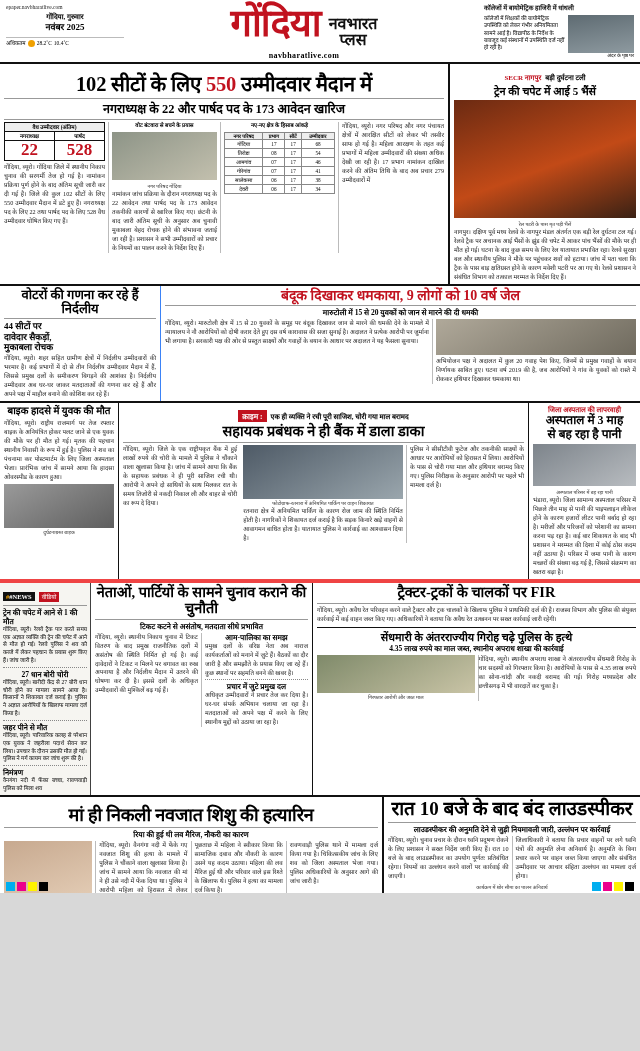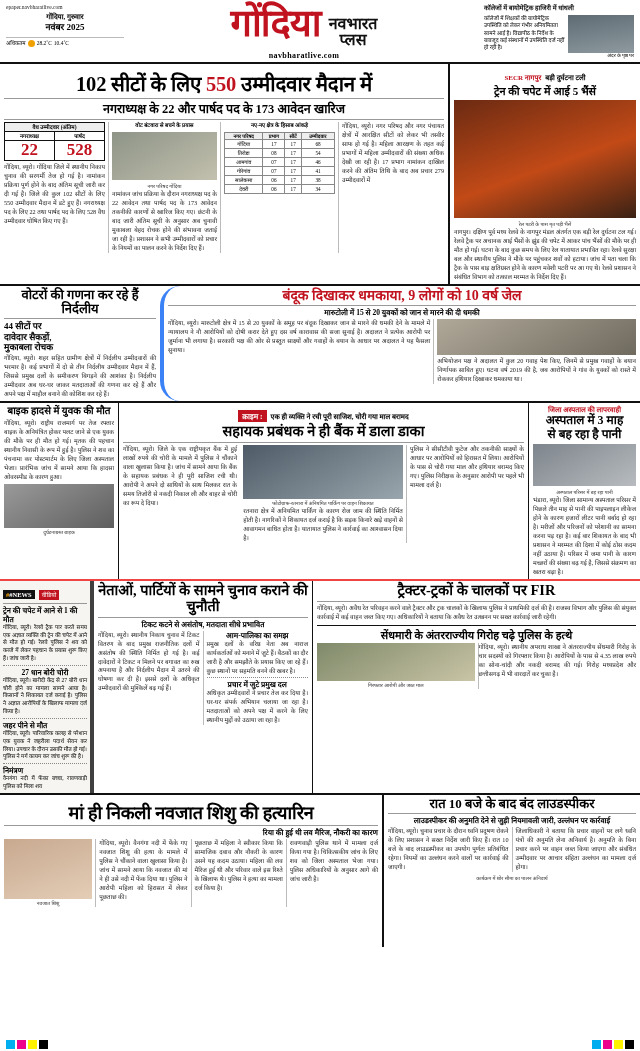--- a/index.html
+++ b/index.html
@@ -1,19 +1,19 @@
 <!DOCTYPE html>
 <html><head>
 <meta charset="utf-8">
 <style>
   * { box-sizing: border-box; }
   html, body { margin:0; padding:0; background:#d8d8d8; }
   body { font-family: "Liberation Serif", serif; }
   #page {
-    width:640px; height:1051px; background:#fff; position:relative;
+    width:640px; height:893px; background:#fff; position:relative;
     overflow:hidden; margin:0 auto;
   }
   .row { display:flex; }
   
   .masthead { display:flex; align-items:stretch; padding:4px 6px 2px 6px; border-bottom:2px solid #111; }
   .mh-left { width:118px; font-size:6px; line-height:1.3; }
   .mh-url { font-size:5.5px; color:#222; }
   .mh-day { font-size:7px; font-weight:bold; text-align:center; margin-top:2px; }
   .mh-date { font-size:30px; font-weight:bold; text-align:center; line-height:0.95; letter-spacing:-1px; }
   .mh-month { font-size:9px; text-align:center; font-weight:bold; }
@@ -216,37 +216,37 @@
 
   <div class="row" style="border-bottom:2px solid #111;">
     <div style="width:160px; padding:2px 4px;">
       <div class="h2" style="font-size:13px;">वोटरों की गणना कर रहे हैं निर्दलीय</div>
       <div class="rule-thin" style="margin:2px 0;"></div>
       <div class="h4" style="text-align:left; white-space:pre-line;">44 सीटों पर
 दावेदार सैकड़ों,
 मुकाबला रोचक</div>
       <div class="lead" style="margin-top:2px;">गोंदिया, ब्यूरो। शहर सहित ग्रामीण क्षेत्रों में निर्दलीय उम्मीदवारों की भरमार है। कई प्रभागों में दो से तीन निर्दलीय उम्मीदवार मैदान में हैं, जिससे प्रमुख दलों के समीकरण बिगड़ने की आशंका है। निर्दलीय उम्मीदवार अब घर-घर जाकर मतदाताओं की गणना कर रहे हैं और अपने पक्ष में माहौल बनाने की कोशिश कर रहे हैं।</div>
     </div>
-    <div style="flex:1; border-left:4px solid #3b82f6; padding:2px 4px;border-radius:20px;">
+    <div style="flex:1; border-left:1px solid #3b82f6; padding:2px 4px;">
       <div class="h2" style="color:#c1121f; font-size:14px;">बंदूक दिखाकर धमकाया, 9 लोगों को 10 वर्ष जेल</div>
       <div class="rule-thin" style="margin:2px 0;"></div>
       <div class="h5">मारुटोली में 15 से 20 युवकों को जान से मारने की दी धमकी</div>
       <div class="row" style="margin-top:2px;">
         <div style="flex:1.3; padding-right:3px;" class="lead">गोंदिया, ब्यूरो। मारुटोली क्षेत्र में 15 से 20 युवकों के समूह पर बंदूक दिखाकर जान से मारने की धमकी देने के मामले में न्यायालय ने नौ आरोपियों को दोषी करार देते हुए दस वर्ष कारावास की सजा सुनाई है। अदालत ने प्रत्येक आरोपी पर जुर्माना भी लगाया है। सरकारी पक्ष की ओर से प्रस्तुत साक्ष्यों और गवाहों के बयान के आधार पर अदालत ने यह फैसला सुनाया।</div>
         <div style="flex:1;" class="colsep">
           <div style="padding-left:3px;">
             <div class="photo court" style="height:36px;"></div>
             <div class="lead" style="margin-top:2px;">अभियोजन पक्ष ने अदालत में कुल 20 गवाह पेश किए, जिनमें से प्रमुख गवाहों के बयान निर्णायक साबित हुए। घटना वर्ष 2019 की है, जब आरोपियों ने गांव के युवकों को रास्ते में रोककर हथियार दिखाकर धमकाया था।</div>
           </div>
         </div>
       </div>
     </div>
   </div>
 
-  <div class="row" style="border-bottom:2px solid #ef4444;">
+  <div class="row" style="border-bottom:4px solid #ef4444;">
     <div style="width:118px; padding:2px 4px;">
       <div class="h4" style="font-size:10px;">बाइक हादसे में युवक की मौत</div>
       <div class="lead" style="margin-top:2px;">गोंदिया, ब्यूरो। राष्ट्रीय राजमार्ग पर तेज रफ्तार बाइक के अनियंत्रित होकर पलट जाने से एक युवक की मौके पर ही मौत हो गई। मृतक की पहचान स्थानीय निवासी के रूप में हुई है। पुलिस ने शव का पंचनामा कर पोस्टमार्टम के लिए जिला अस्पताल भेजा। प्रारंभिक जांच में सामने आया कि हादसा ओवरस्पीड के कारण हुआ।</div>
       <div class="photo bike" style="height:44px;margin-top:2px;"></div>
       <div class="cap">दुर्घटनाग्रस्त बाइक</div>
     </div>
     <div style="flex:1; border-left:1px solid #111; padding:2px 4px;">
       <div class="center">
         <span class="kicker-box">क्राइम :</span>
         <span style="font-size:7px;font-weight:bold;">एक ही व्यक्ति ने रची पूरी साजिश, चोरी गया माल बरामद</span>
@@ -291,21 +291,21 @@
       <div class="h5" style="text-align:center;">27 धान बोरी चोरी</div>
       <div class="tiny">गोंदिया, ब्यूरो। खरीदी केंद्र से 27 बोरी धान चोरी होने का मामला सामने आया है। किसानों ने शिकायत दर्ज कराई है। पुलिस ने अज्ञात आरोपियों के खिलाफ मामला दर्ज किया है।</div>
       <div class="dotted" style="margin:2px 0;"></div>
       <div class="h5" style="text-align:left;">जहर पीने से मौत</div>
       <div class="tiny">गोंदिया, ब्यूरो। पारिवारिक कलह से परेशान एक युवक ने जहरीला पदार्थ सेवन कर लिया। उपचार के दौरान उसकी मौत हो गई। पुलिस ने मर्ग कायम कर जांच शुरू की है।</div>
       <div class="dotted" style="margin:2px 0;"></div>
       <div class="h5" style="text-align:left;">निमंत्रण</div>
       <div class="tiny">वैनगंगा नदी में फेंका बच्चा, रावणवाड़ी पुलिस को मिला शव</div>
     </div>
 
-    <div style="width:222px; border-left:4px solid #404040; padding:2px 4px;">
+    <div style="width:222px; border-left:1px solid #404040; padding:2px 4px;">
       <div class="h2">नेताओं, पार्टियों के सामने चुनाव कराने की चुनौती</div>
       <div class="rule-thin" style="margin:2px 0;"></div>
       <div class="h5">टिकट कटने से असंतोष, मतदाता सीधे प्रभावित</div>
       <div class="row" style="margin-top:2px;">
         <div style="flex:1;padding-right:3px;" class="lead">गोंदिया, ब्यूरो। स्थानीय निकाय चुनाव में टिकट वितरण के बाद प्रमुख राजनीतिक दलों में असंतोष की स्थिति निर्मित हो गई है। कई दावेदारों ने टिकट न मिलने पर बगावत का रुख अपनाया है और निर्दलीय मैदान में उतरने की घोषणा कर दी है। इससे दलों के अधिकृत उम्मीदवारों की मुश्किलें बढ़ गई हैं।</div>
         <div style="flex:1;padding-left:3px;" class="colsep">
           <div class="h5">आम-पालिका का समझ</div>
           <div class="lead">प्रमुख दलों के वरिष्ठ नेता अब नाराज कार्यकर्ताओं को मनाने में जुटे हैं। बैठकों का दौर जारी है और समझौते के प्रयास किए जा रहे हैं। कुछ स्थानों पर सहमति बनने की खबर है।</div>
           <div class="dotted" style="margin:2px 0;"></div>
           <div class="h5">प्रचार में जुटे प्रमुख दल</div>
@@ -315,47 +315,48 @@
     </div>
 
     <div style="flex:1; border-left:1px solid #111; padding:2px 4px;">
       <div class="h2">ट्रैक्टर-ट्रकों के चालकों पर FIR</div>
       <div class="rule-thin" style="margin:2px 0;"></div>
       <div class="lead">गोंदिया, ब्यूरो। अवैध रेत परिवहन करने वाले ट्रैक्टर और ट्रक चालकों के खिलाफ पुलिस ने प्राथमिकी दर्ज की है। राजस्व विभाग और पुलिस की संयुक्त कार्रवाई में कई वाहन जब्त किए गए। अधिकारियों ने बताया कि अवैध रेत उत्खनन पर सख्त कार्रवाई जारी रहेगी।</div>
       <div class="rule" style="margin:3px 0;"></div>
       <div class="h3">
         <span>सेंधमारी के अंतरराज्यीय गिरोह चढ़े पुलिस के हत्थे</span>
       </div>
+      <div class="h5" style="margin-top:1px;">4.35 लाख रुपये का माल जब्त, स्थानीय अपराध शाखा की कार्रवाई</div>
       <div class="row" style="margin-top:2px;">
         <div style="flex:1;padding-right:3px;">
           <div class="photo tractor" style="height:38px;"></div>
           <div class="cap">गिरफ्तार आरोपी और जब्त माल</div>
         </div>
         <div style="flex:1;" class="lead colsep">गोंदिया, ब्यूरो। स्थानीय अपराध शाखा ने अंतरराज्यीय सेंधमारी गिरोह के चार सदस्यों को गिरफ्तार किया है। आरोपियों के पास से 4.35 लाख रुपये का सोना-चांदी और नकदी बरामद की गई। गिरोह मध्यप्रदेश और छत्तीसगढ़ में भी वारदातें कर चुका है।</div>
       </div>
     </div>
   </div>
 
   <div class="row" style="height:152px;">
     <div style="width:382px; padding:2px 4px;">
       <div class="hl-main" style="font-size:18px;">मां ही निकली नवजात शिशु की हत्यारिन</div>
       <div class="rule-thin"></div>
-      <div class="h5" style="margin:2px 0;text-align:right;">रिया की हुई थी लव मैरिज, नौकरी का कारण</div>
+      <div class="h5" style="margin:2px 0;">रिया की हुई थी लव मैरिज, नौकरी का कारण</div>
       <div class="row">
         <div style="flex:1;padding-right:3px;">
           <div class="photo baby" style="height:60px;"></div>
           <div class="cap">नवजात शिशु</div>
         </div>
         <div style="flex:1;padding:0 3px;" class="colsep lead">गोंदिया, ब्यूरो। वैनगंगा नदी में फेंके गए नवजात शिशु की हत्या के मामले में पुलिस ने चौंकाने वाला खुलासा किया है। जांच में सामने आया कि नवजात की मां ने ही उसे नदी में फेंक दिया था। पुलिस ने आरोपी महिला को हिरासत में लेकर पूछताछ की।</div>
         <div style="flex:1;padding:0 3px;" class="colsep lead">पूछताछ में महिला ने स्वीकार किया कि सामाजिक दबाव और नौकरी के कारण उसने यह कदम उठाया। महिला की लव मैरिज हुई थी और परिवार वाले इस रिश्ते के खिलाफ थे। पुलिस ने हत्या का मामला दर्ज किया है।</div>
         <div style="flex:1;padding-left:3px;" class="colsep lead">रावणवाड़ी पुलिस थाने में मामला दर्ज किया गया है। चिकित्सकीय जांच के लिए शव को जिला अस्पताल भेजा गया। पुलिस अधिकारियों के अनुसार आगे की जांच जारी है।</div>
       </div>
     </div>
     <div style="flex:1; border-left:2px solid #111; padding:2px 4px;">
-      <div class="h2" style="font-size:13px;">रात 10 बजे के बाद बंद लाउडस्पीकर</div>
+      <div class="h2" style="font-size:19px;">रात 10 बजे के बाद बंद लाउडस्पीकर</div>
       <div class="rule-thin" style="margin:2px 0;"></div>
       <div class="h5">लाउडस्पीकर की अनुमति देने से जुड़ी नियमावली जारी, उल्लंघन पर कार्रवाई</div>
       <div class="row" style="margin-top:2px;">
         <div style="flex:1;padding-right:3px;" class="lead">गोंदिया, ब्यूरो। चुनाव प्रचार के दौरान ध्वनि प्रदूषण रोकने के लिए प्रशासन ने सख्त निर्देश जारी किए हैं। रात 10 बजे के बाद लाउडस्पीकर का उपयोग पूर्णतः प्रतिबंधित रहेगा। नियमों का उल्लंघन करने वालों पर कार्रवाई की जाएगी।</div>
         <div style="flex:1;padding-left:3px;" class="colsep lead">जिलाधिकारी ने बताया कि प्रचार वाहनों पर लगे ध्वनि यंत्रों की अनुमति लेना अनिवार्य है। अनुमति के बिना प्रचार करने पर वाहन जब्त किया जाएगा और संबंधित उम्मीदवार पर आचार संहिता उल्लंघन का मामला दर्ज होगा।</div>
       </div>
       <div class="cap" style="margin-top:2px;">कार्यक्रम में शोर सीमा का पालन अनिवार्य</div>
     </div>
   </div>
 

